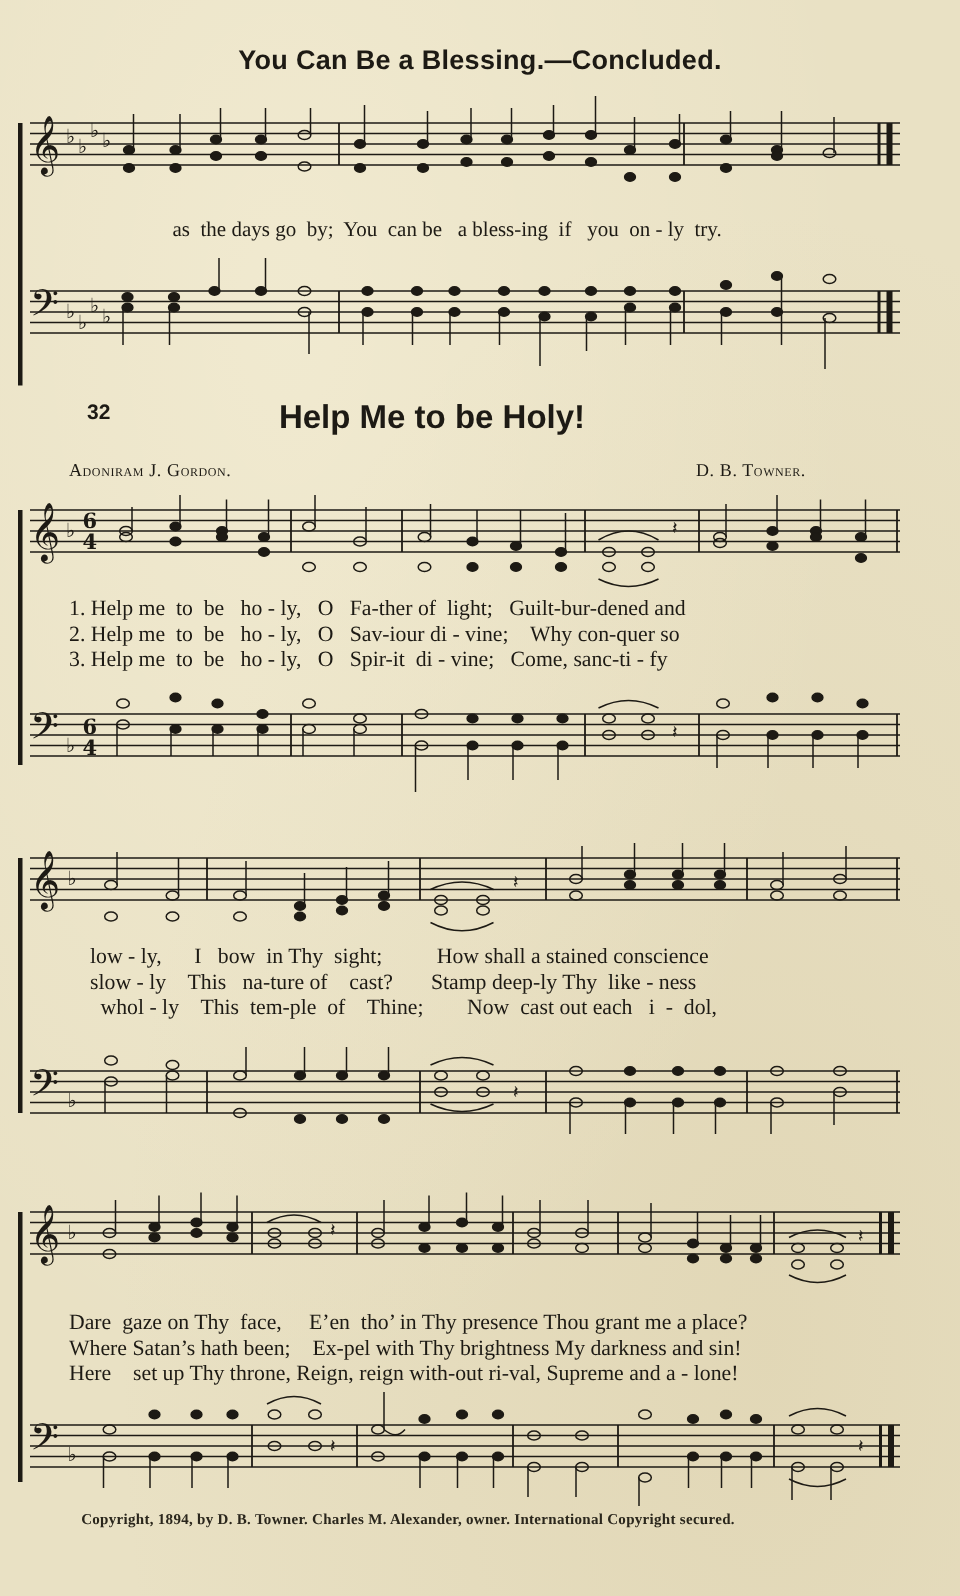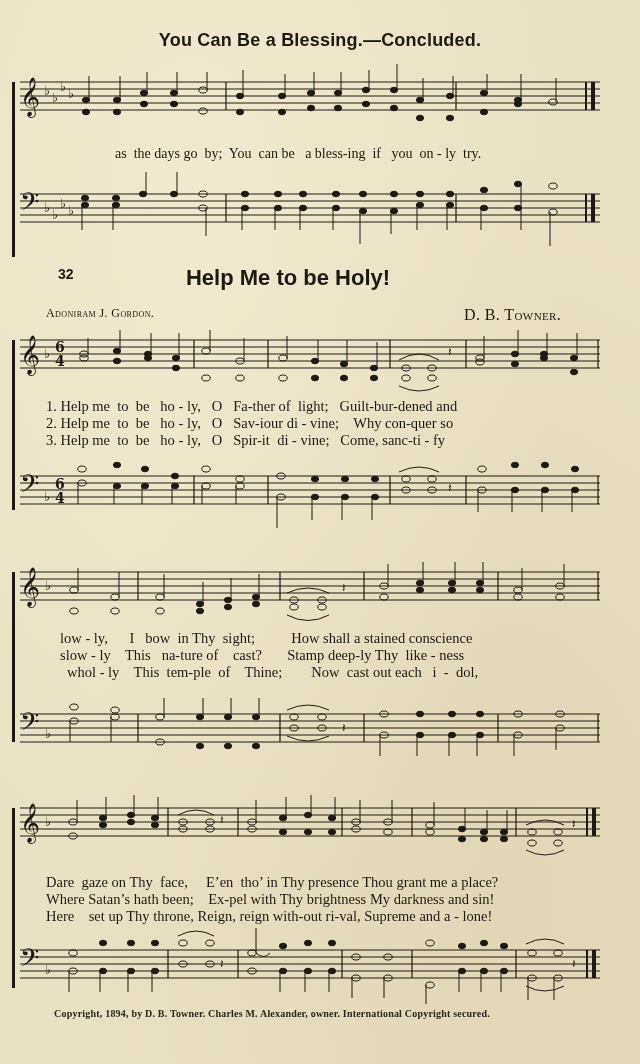--- a/index.html
+++ b/index.html
@@ -29,21 +29,21 @@
   }
   .hymn-title {
     left: 0; width: 516px; top: 265px; text-align: center;
     font-family: "Liberation Sans", sans-serif; font-weight: bold; font-size: 22px;
     padding-left: 60px; box-sizing: border-box;
   }
   .author {
     left: 46px; top: 306px; font-size: 12px; font-variant: small-caps; letter-spacing: 0.4px;
   }
   .composer {
-    left: 464px; top: 306px; font-size: 16px; font-variant: small-caps; letter-spacing: 0.4px;
+    left: 464px; top: 306px; font-size: 12px; font-variant: small-caps; letter-spacing: 0.4px;
   }
   .lyric-line {
     position: absolute; font-size: 14.5px; white-space: pre; line-height: 17px;
   }
   .copyright {
     left: 0; width: 544px; top: 1008px; text-align: center;
     font-size: 10px; font-weight: bold; color: #2a261c; letter-spacing: 0.2px;
   }
   svg.system { position: absolute; left: 0; overflow: visible; }
   svg line, svg path, svg rect { shape-rendering: geometricPrecision; }

